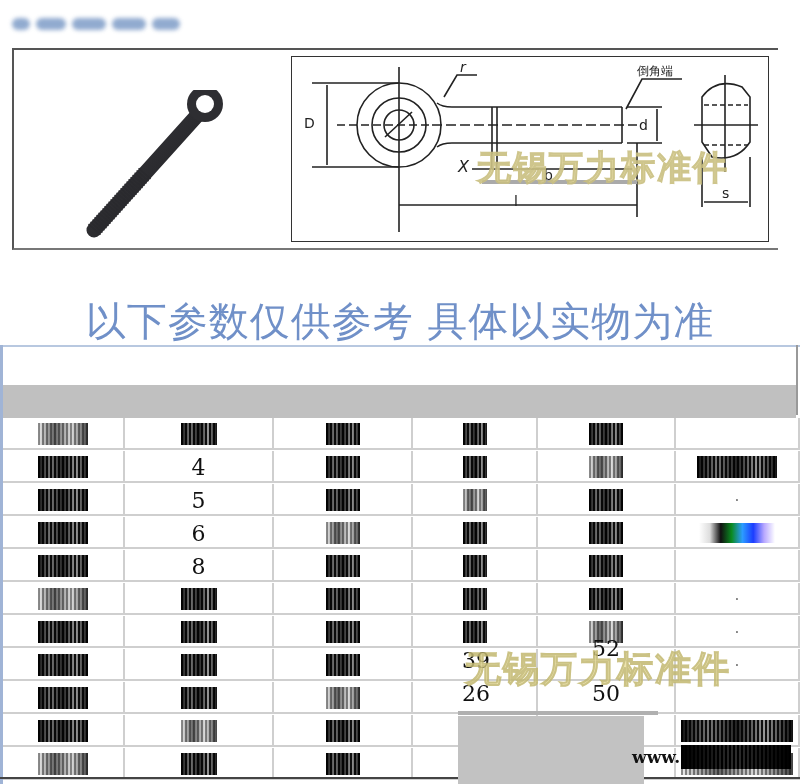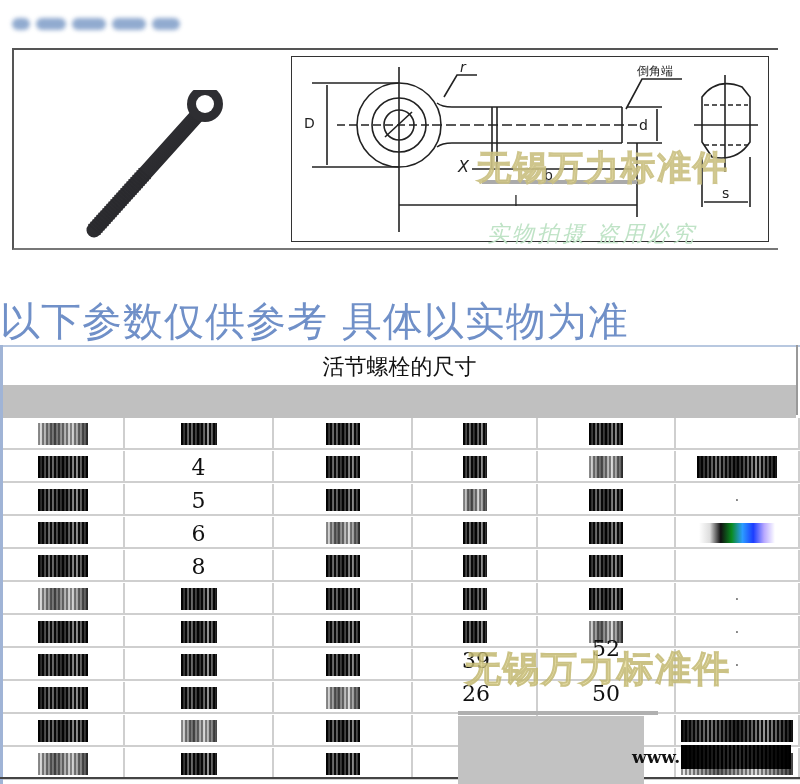--- a/index.html
+++ b/index.html
@@ -14,21 +14,21 @@
   .product-box { position: absolute; left: 12px; top: 48px; width: 766px; height: 202px; border: 2px solid #555; border-bottom-color: #777; border-right: none; }
   .photo { position: absolute; left: 50px; top: 40px; width: 200px; height: 160px; }
   .drawing { position: absolute; left: 277px; top: 6px; width: 478px; height: 186px; border: 1.5px solid #333; background: #fff; }
   .drawing svg { position: absolute; left: 0; top: 0; }
   .wm-big { position: absolute; left: 185px; top: 88px; font-size: 34px; font-weight: bold; color: #e8dca0; letter-spacing: 2px; -webkit-text-stroke: 1px #c9bf80; opacity: .9; white-space: nowrap; }
   .wm-small { position: absolute; left: 195px; top: 162px; font-size: 22px; color: #bfe3c6; letter-spacing: 3px; font-style: italic; white-space: nowrap; font-family: "DejaVu Serif", serif; }
   .dim-label { position: absolute; font-size: 14px; color: #222; }
   .dim-label.cn { font-size: 12px; }
 
   
-  .headline { position: absolute; left: 0; top: 294px; width: 800px; text-align: left; font-size: 40px; color: #7090c8; letter-spacing: 1px; font-family: "DejaVu Sans", sans-serif; }
+  .headline { position: absolute; left: 0; top: 294px; width: 800px; text-align: center; font-size: 40px; color: #7090c8; letter-spacing: 1px; font-family: "DejaVu Sans", sans-serif; }
 
   
   .table-wrap { position: absolute; left: 0; top: 345px; width: 800px; height: 439px; }
   .tbl-top-border { position: absolute; left: 0; top: 0; width: 800px; height: 2px; background: #b8c8e0; }
   .tbl-left-border { position: absolute; left: 0; top: 0; width: 3px; height: 439px; background: #a0b4d6; }
   .tbl-right-border { position: absolute; left: 796px; top: 0; width: 2px; height: 70px; background: #999; }
   .tbl-title { position: absolute; left: 3px; top: 2px; width: 793px; height: 38px; text-align: center; font-size: 22px; line-height: 40px; color: #111; }
   .tbl-grey { position: absolute; left: 3px; top: 40px; width: 793px; height: 33px; background: #c0c0c0; }
   .grid { position: absolute; left: 3px; top: 73px; width: 797px; }
   .row { position: absolute; left: 0; width: 797px; height: 32px; border-bottom: 2px solid #cfcfcf; }
@@ -123,31 +123,29 @@
     </svg>
     <span class="dim-label" style="left:12px;top:58px;">D</span>
     <span class="dim-label" style="left:168px;top:2px;font-style:italic;">r</span>
     <span class="dim-label" style="left:347px;top:60px;">d</span>
     <span class="dim-label" style="left:166px;top:100px;font-style:italic;font-size:16px;">X</span>
     <span class="dim-label" style="left:252px;top:110px;">b</span>
     <span class="dim-label" style="left:222px;top:136px;">l</span>
     <span class="dim-label" style="left:430px;top:128px;">s</span>
     <span class="dim-label cn" style="left:345px;top:6px;">倒角端</span>
     <span class="wm-big">无锡万力标准件</span>
-    <span class="wm-small">实物拍摄 盗用必究</span>
   </div>
 </div>
 
 <div class="headline">以下参数仅供参考 具体以实物为准</div>
 
 <div class="table-wrap">
   <div class="tbl-top-border"></div>
   <div class="tbl-left-border"></div>
   <div class="tbl-right-border"></div>
-  <div class="tbl-title">活节螺栓的尺寸</div>
   <div class="tbl-grey"></div>
 
   <div class="grid" id="grid">
       <div class="row" style="top: 0px;">
         <div class="cell" style="left: 0px; width: 122px;">
           <span class="mosaic light" style="width: 50px;"></span>
         </div>
         <div class="cell" style="left: 122px; width: 149px;">
           <span class="mosaic" style="width: 36px;"></span>
         </div>

